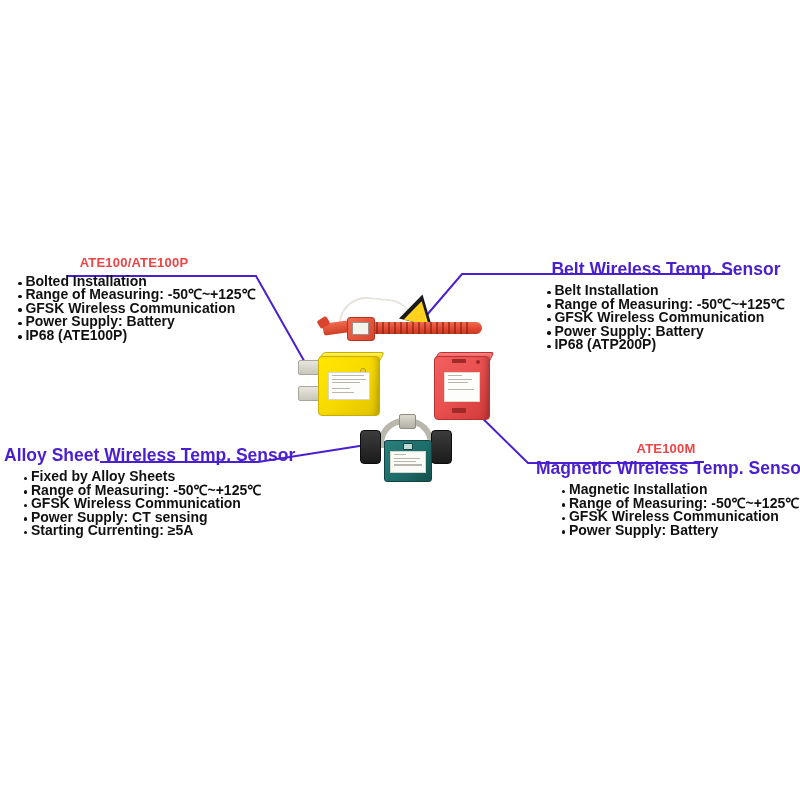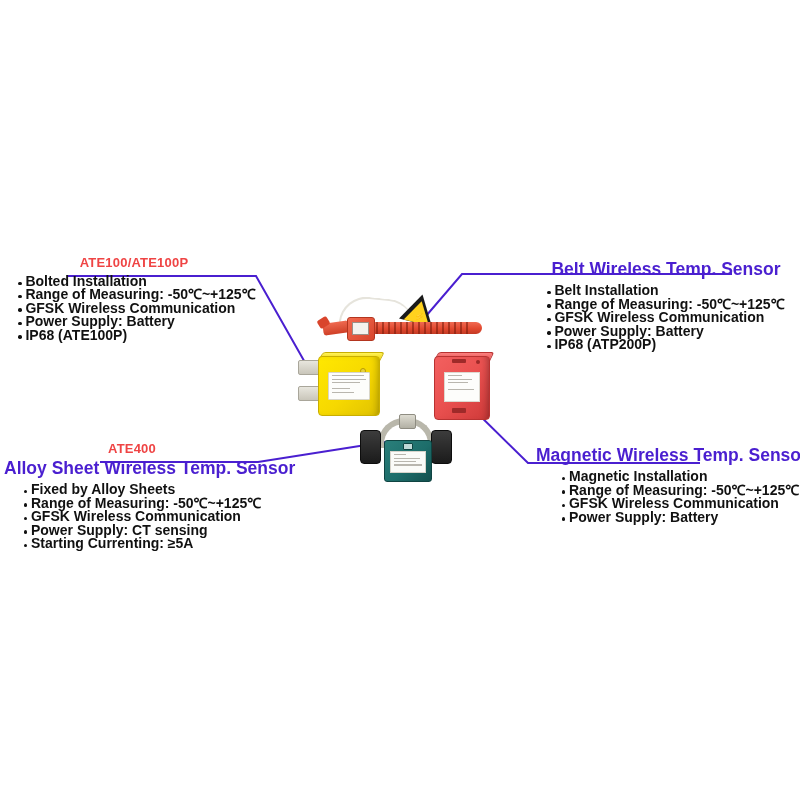--- a/index.html
+++ b/index.html
@@ -266,21 +266,20 @@
           <span>Power Supply: Battery</span>
         </div>
       <div class="bullet">
           <span class="dot"></span>
           <span>IP68 (ATP200P)</span>
         </div>
     </div>
   </div>
 
   <div class="callout c-bl">
-    <div class="model">ATE400</div>
     <div class="title">Alloy Sheet Wireless Temp. Sensor</div>
     <div class="bullets">
       <div class="bullet">
           <span class="dot"></span>
           <span>Fixed by Alloy Sheets</span>
         </div>
       <div class="bullet">
           <span class="dot"></span>
           <span>Range of Measuring: -50℃~+125℃</span>
         </div>
@@ -293,20 +292,21 @@
           <span>Power Supply: CT sensing</span>
         </div>
       <div class="bullet">
           <span class="dot"></span>
           <span>Starting Currenting: ≥5A</span>
         </div>
     </div>
   </div>
 
   <div class="callout c-br">
+    <div class="model">ATE100M</div>
     <div class="title">Magnetic Wireless Temp. Sensor</div>
     <div class="bullets">
       <div class="bullet">
           <span class="dot"></span>
           <span>Magnetic Installation</span>
         </div>
       <div class="bullet">
           <span class="dot"></span>
           <span>Range of Measuring: -50℃~+125℃</span>
         </div>

